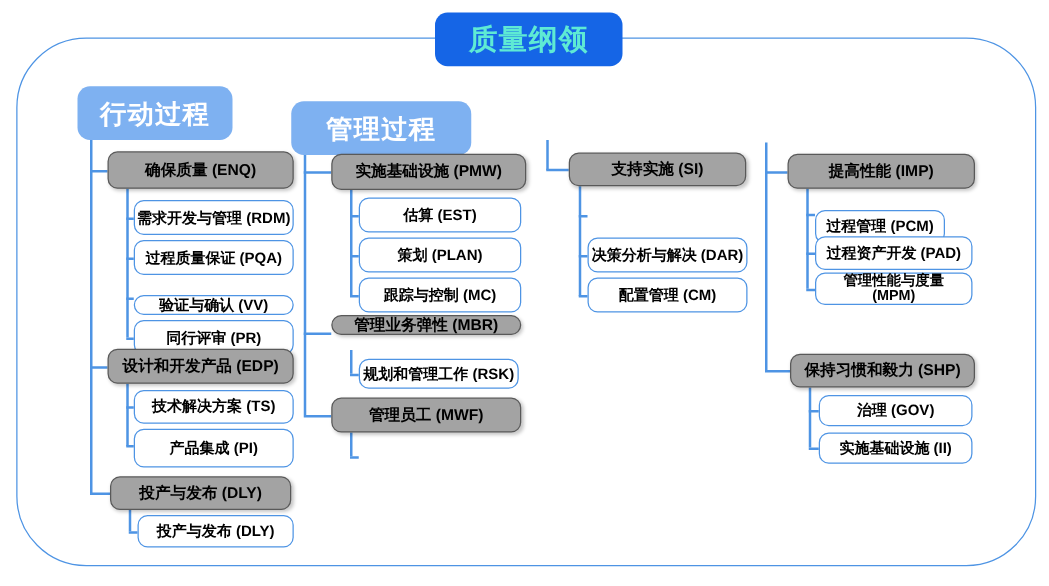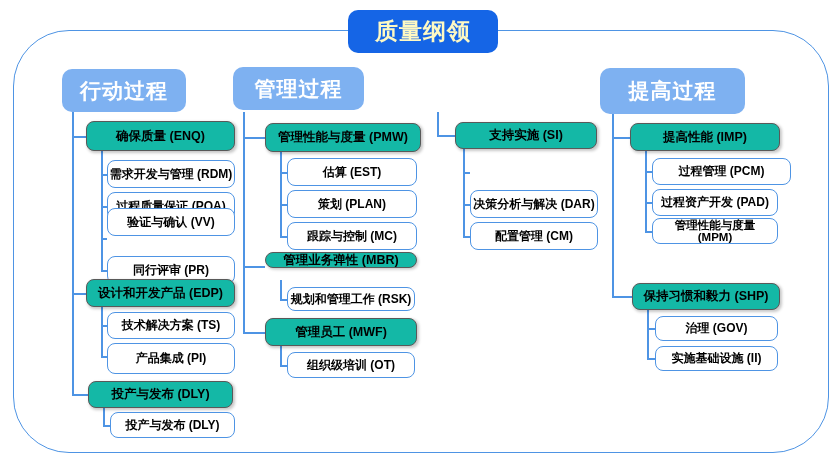--- a/index.html
+++ b/index.html
@@ -9,31 +9,31 @@
   }
   .frame{
     position:absolute;left:13px;top:30px;width:814px;height:421px;
     border:1.5px solid #4e94e4;border-radius:56px;background:transparent;
   }
   .ln{position:absolute;background:#4e94e4;}
   .ln.v{width:1.5px;}
   .ln.h{height:1.5px;}
   .title{
     position:absolute;left:348px;top:10px;width:150px;height:43px;
-    background:#1565e6;border-radius:10px;color:#fef9c3;
+    background:#1565e6;border-radius:10px;color:#5eead4;
     font-size:23px;font-weight:bold;letter-spacing:1px;
     display:flex;align-items:center;justify-content:center;z-index:5;
   }
   .hdr{
     position:absolute;background:#7eb1f1;border-radius:10px;color:#ffffff;
     font-size:21px;font-weight:bold;letter-spacing:1px;
     display:flex;align-items:center;justify-content:center;z-index:3;
   }
   .grp{
-    position:absolute;background:#14b8a6;border:1.5px solid #595959;border-radius:8px;
+    position:absolute;background:#a3a3a3;border:1.5px solid #595959;border-radius:8px;
     color:#000;font-size:12.5px;font-weight:bold;
     display:flex;align-items:center;justify-content:center;z-index:3;
     box-shadow:1.5px 1.5px 3px rgba(0,0,0,0.22);box-sizing:border-box;white-space:nowrap;
   }
   .itm{
     position:absolute;background:#ffffff;border:1.5px solid #4e94e4;border-radius:8px;
     color:#000;font-size:12px;font-weight:bold;
     display:flex;align-items:center;justify-content:center;z-index:3;
     box-sizing:border-box;white-space:nowrap;
   }
@@ -88,48 +88,46 @@
   <div class="ln h" style="left:645px;top:171px;width:7px"></div>
   <div class="ln h" style="left:645px;top:202px;width:7px"></div>
   <div class="ln h" style="left:645px;top:231px;width:7px"></div>
   <div class="ln v" style="left:647px;top:310px;height:48px"></div>
   <div class="ln h" style="left:647px;top:328px;width:8px"></div>
   <div class="ln h" style="left:647px;top:358px;width:8px"></div>
 
   <div class="title">质量纲领</div>
 
   <div class="hdr" style="left:62px;top:69px;width:124px;height:43px">行动过程</div>
-  <div class="hdr" style="left:233px;top:67px;width:131px;height:43px">管理过程</div>
-  <div class="hdr" style="left:600px;top:68px;width:145px;height:46px">提高过程</div>
+  <div class="hdr" style="left:233px;top:81px;width:144px;height:43px">管理过程</div>
 
   <div class="grp" style="left:86px;top:121px;width:149px;height:30px">确保质量 (ENQ)</div>
   <div class="itm" style="left:107px;top:160px;width:128px;height:28px">需求开发与管理 (RDM)</div>
   <div class="itm" style="left:107px;top:192px;width:128px;height:28px">过程质量保证 (PQA)</div>
-  <div class="itm" style="left:107px;top:208px;width:128px;height:28px">验证与确认 (VV)</div>
+  <div class="itm" style="left:107px;top:236px;width:128px;height:16px">验证与确认 (VV)</div>
   <div class="itm" style="left:107px;top:256px;width:128px;height:28px">同行评审 (PR)</div>
   <div class="grp" style="left:86px;top:279px;width:149px;height:28px">设计和开发产品 (EDP)</div>
   <div class="itm" style="left:107px;top:312px;width:128px;height:27px">技术解决方案 (TS)</div>
   <div class="itm" style="left:107px;top:343px;width:128px;height:31px">产品集成 (PI)</div>
   <div class="grp" style="left:88px;top:381px;width:145px;height:27px">投产与发布 (DLY)</div>
   <div class="itm" style="left:110px;top:412px;width:125px;height:26px">投产与发布 (DLY)</div>
 
-  <div class="grp" style="left:265px;top:123px;width:156px;height:29px">管理性能与度量 (PMW)</div>
+  <div class="grp" style="left:265px;top:123px;width:156px;height:29px">实施基础设施 (PMW)</div>
   <div class="itm" style="left:287px;top:158px;width:130px;height:28px">估算 (EST)</div>
   <div class="itm" style="left:287px;top:190px;width:130px;height:28px">策划 (PLAN)</div>
   <div class="itm" style="left:287px;top:222px;width:130px;height:28px">跟踪与控制 (MC)</div>
   <div class="grp" style="left:265px;top:252px;width:152px;height:16px">管理业务弹性 (MBR)</div>
   <div class="itm" style="left:287px;top:287px;width:128px;height:24px">规划和管理工作 (RSK)</div>
   <div class="grp" style="left:265px;top:318px;width:152px;height:28px">管理员工 (MWF)</div>
-  <div class="itm" style="left:287px;top:352px;width:128px;height:26px">组织级培训 (OT)</div>
 
   <div class="grp" style="left:455px;top:122px;width:142px;height:27px">支持实施 (SI)</div>
   <div class="itm" style="left:470px;top:190px;width:128px;height:28px">决策分析与解决 (DAR)</div>
   <div class="itm" style="left:470px;top:222px;width:128px;height:28px">配置管理 (CM)</div>
 
   <div class="grp" style="left:630px;top:123px;width:150px;height:28px">提高性能 (IMP)</div>
-  <div class="itm" style="left:652px;top:158px;width:139px;height:27px">过程管理 (PCM)</div>
+  <div class="itm" style="left:652px;top:168px;width:104px;height:27px">过程管理 (PCM)</div>
   <div class="itm" style="left:652px;top:189px;width:126px;height:27px">过程资产开发 (PAD)</div>
   <div class="itm wrap" style="left:652px;top:218px;width:126px;height:26px">管理性能与度量 (MPM)</div>
   <div class="grp" style="left:632px;top:283px;width:148px;height:27px">保持习惯和毅力 (SHP)</div>
   <div class="itm" style="left:655px;top:316px;width:123px;height:25px">治理 (GOV)</div>
   <div class="itm" style="left:655px;top:346px;width:123px;height:25px">实施基础设施 (II)</div>
 
 </div>
 
 </body></html>

